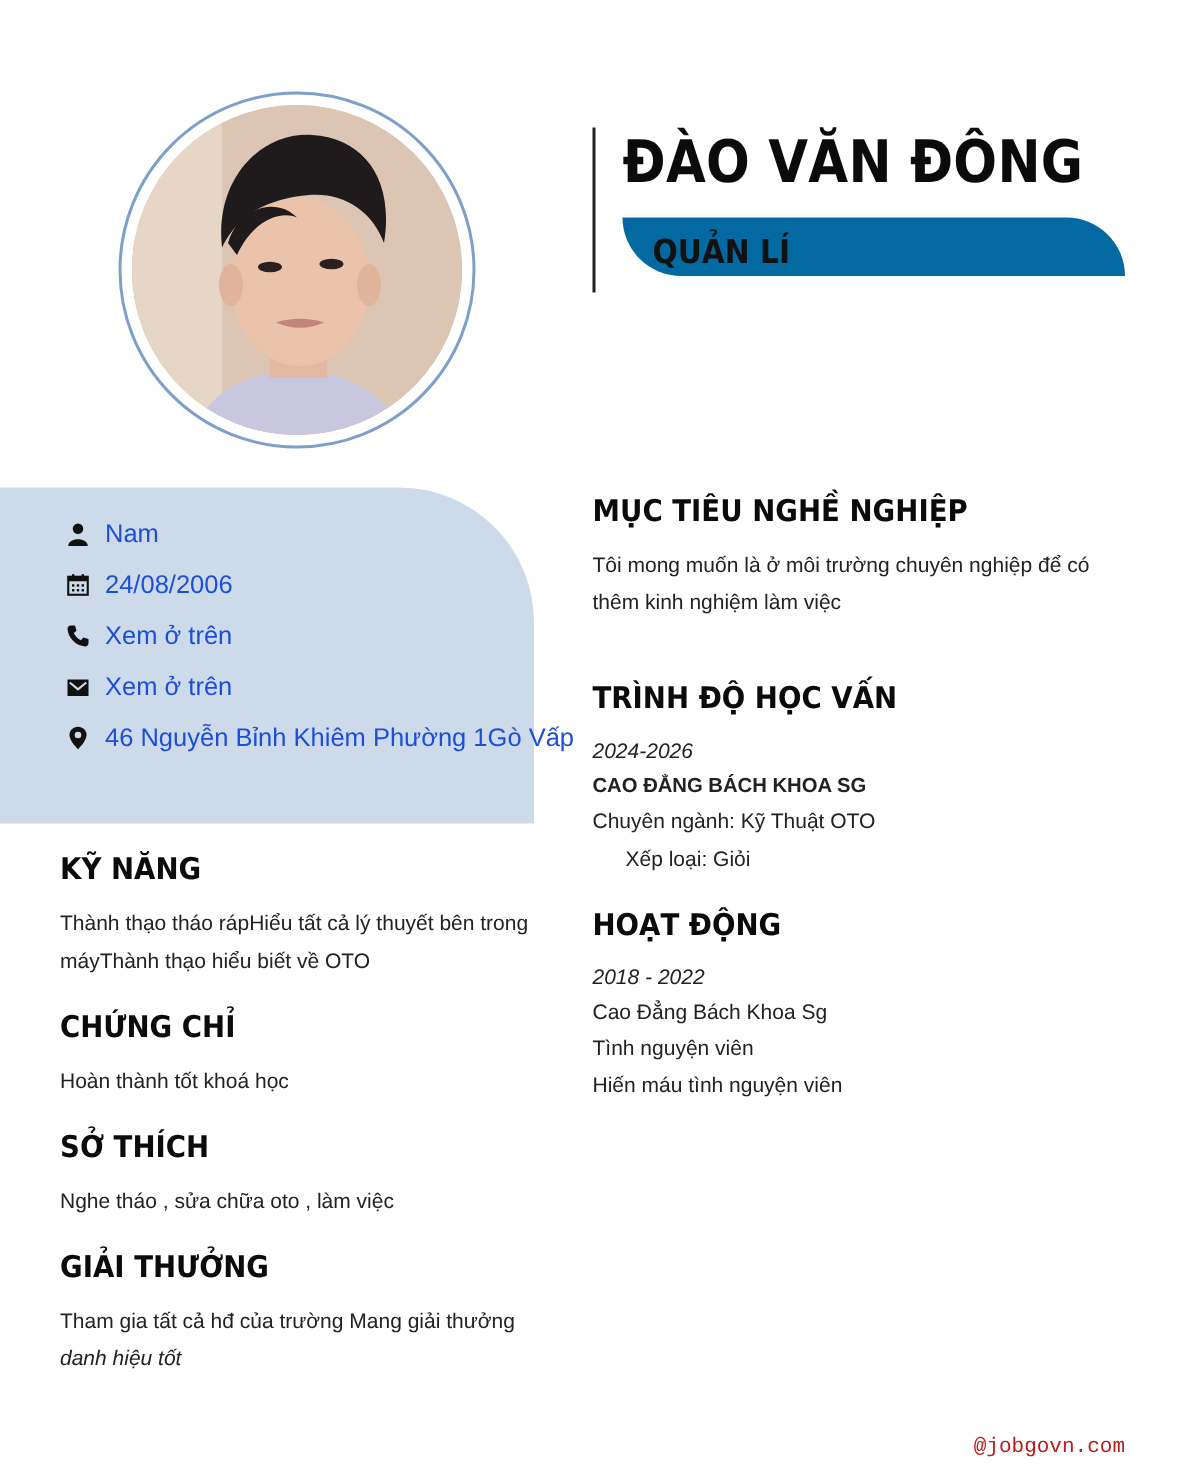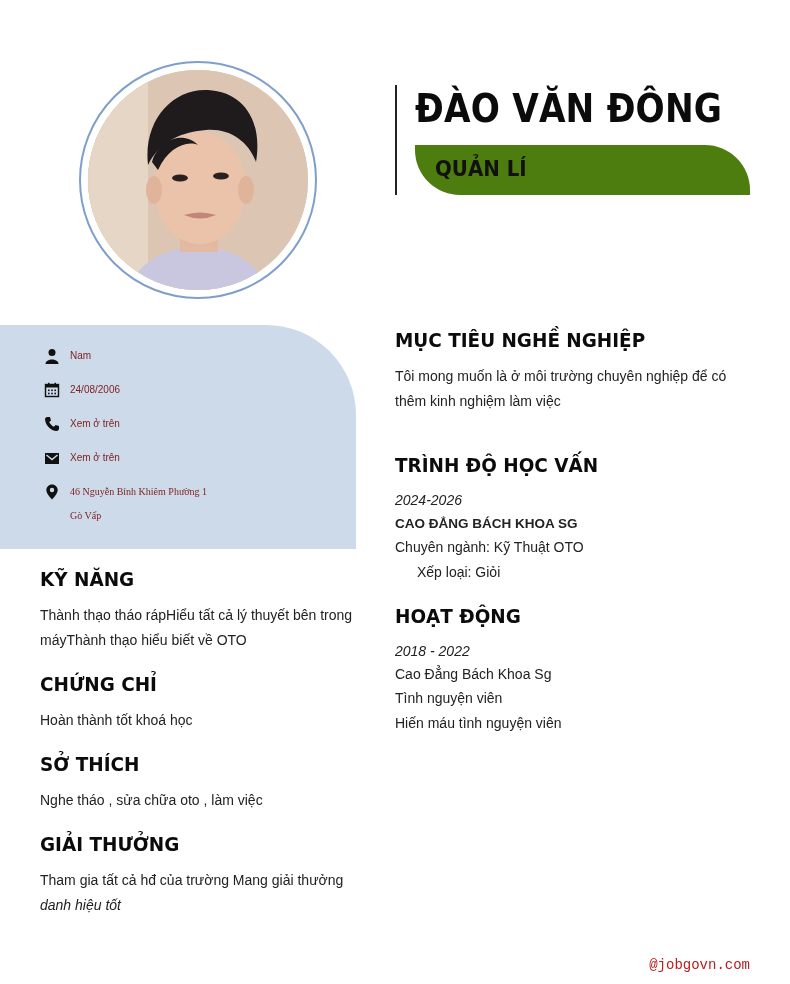--- a/index.html
+++ b/index.html
@@ -18,34 +18,34 @@
     .avatar svg { width: 100%; height: 100%; display: block; }
 
     .header-divider { position: absolute; left: 395px; top: 85px; width: 1.5px; height: 110px; background: #222; }
     .name {
       position: absolute; left: 415px; top: 86px;
       font-size: 39px; font-weight: 700; letter-spacing: 0.2px; color: #0b0b0b;
       font-family: "DejaVu Sans", sans-serif; transform: scaleX(0.88); transform-origin: left top;
       white-space: nowrap;
     }
     .title-bar {
-      position: absolute; left: 415px; top: 145px; width: 335px; height: 50px;
-      background: #4d7c0f; border-radius: 0 45px 0 45px;
+      position: absolute; left: 415px; top: 145px; width: 335px; height: 39px;
+      background: #0369a1; border-radius: 0 45px 0 45px;
     }
     .title-bar span {
       position: absolute; left: 20px; top: 11px;
       font-size: 22px; font-weight: 700; color: #111;
       font-family: "DejaVu Sans", sans-serif; transform: scaleX(0.9); transform-origin: left top;
     }
 
     .contact-panel {
       position: absolute; left: 0; top: 325px; width: 356px; height: 224px;
       background: #cddaea; border-top-right-radius: 90px;
     }
-    .contact-item { position: absolute; left: 40px; display: flex; align-items: flex-start; font-size: 10px; color: #7f1d1d; line-height: 24px; }
+    .contact-item { position: absolute; left: 40px; display: flex; align-items: flex-start; font-size: 17px; color: #1d4ed8; line-height: 24px; }
     .contact-item .ic { width: 30px; height: 24px; display: flex; align-items: center; justify-content: flex-start; padding-left: 4px; }
     .contact-item .ic svg { width: 16px; height: 16px; }
 
     .section-title {
       position: absolute; font-size: 20px; font-weight: 700; color: #0b0b0b;
       font-family: "DejaVu Sans", sans-serif; transform: scaleX(0.92); transform-origin: left top; white-space: nowrap;
     }
     .text { position: absolute; font-size: 14px; line-height: 25px; color: #222; }
     .text.italic { font-style: italic; }
     .text.bold { font-weight: 700; font-size: 13.5px; }
@@ -140,21 +140,21 @@
   <span>Xem ở trên</span>
 </div>
 
 <div class="contact-item" style="top:480px;">
   <span class="ic">
     <svg viewBox="0 0 16 16">
         <path d="M8 0.5 C4.7 0.5 2.3 3 2.3 6 C2.3 10 8 15.5 8 15.5 C8 15.5 13.7 10 13.7 6 C13.7 3 11.3 0.5 8 0.5 Z" fill="#111"></path>
         <circle cx="8" cy="6" r="2.2" fill="#cddaea"></circle>
       </svg>
   </span>
-  <span style="display:flex;flex-direction:column;font-family:Liberation Serif, serif;">
+  <span style="display:flex;flex-direction:row;">
     <span>46 Nguyễn Bỉnh Khiêm Phường 1</span>
     <span>Gò Vấp</span>
   </span>
 </div>
 
 <div class="section-title" style="left:40px; top:567px;">KỸ NĂNG</div>
 <div class="text" style="left:40px; top:603px;">Thành thạo tháo rápHiểu tất cả lý thuyết bên trong</div>
 <div class="text" style="left:40px; top:628px;">máyThành thạo hiểu biết về OTO</div>
 
 <div class="section-title" style="left:40px; top:672px;">CHỨNG CHỈ</div>

